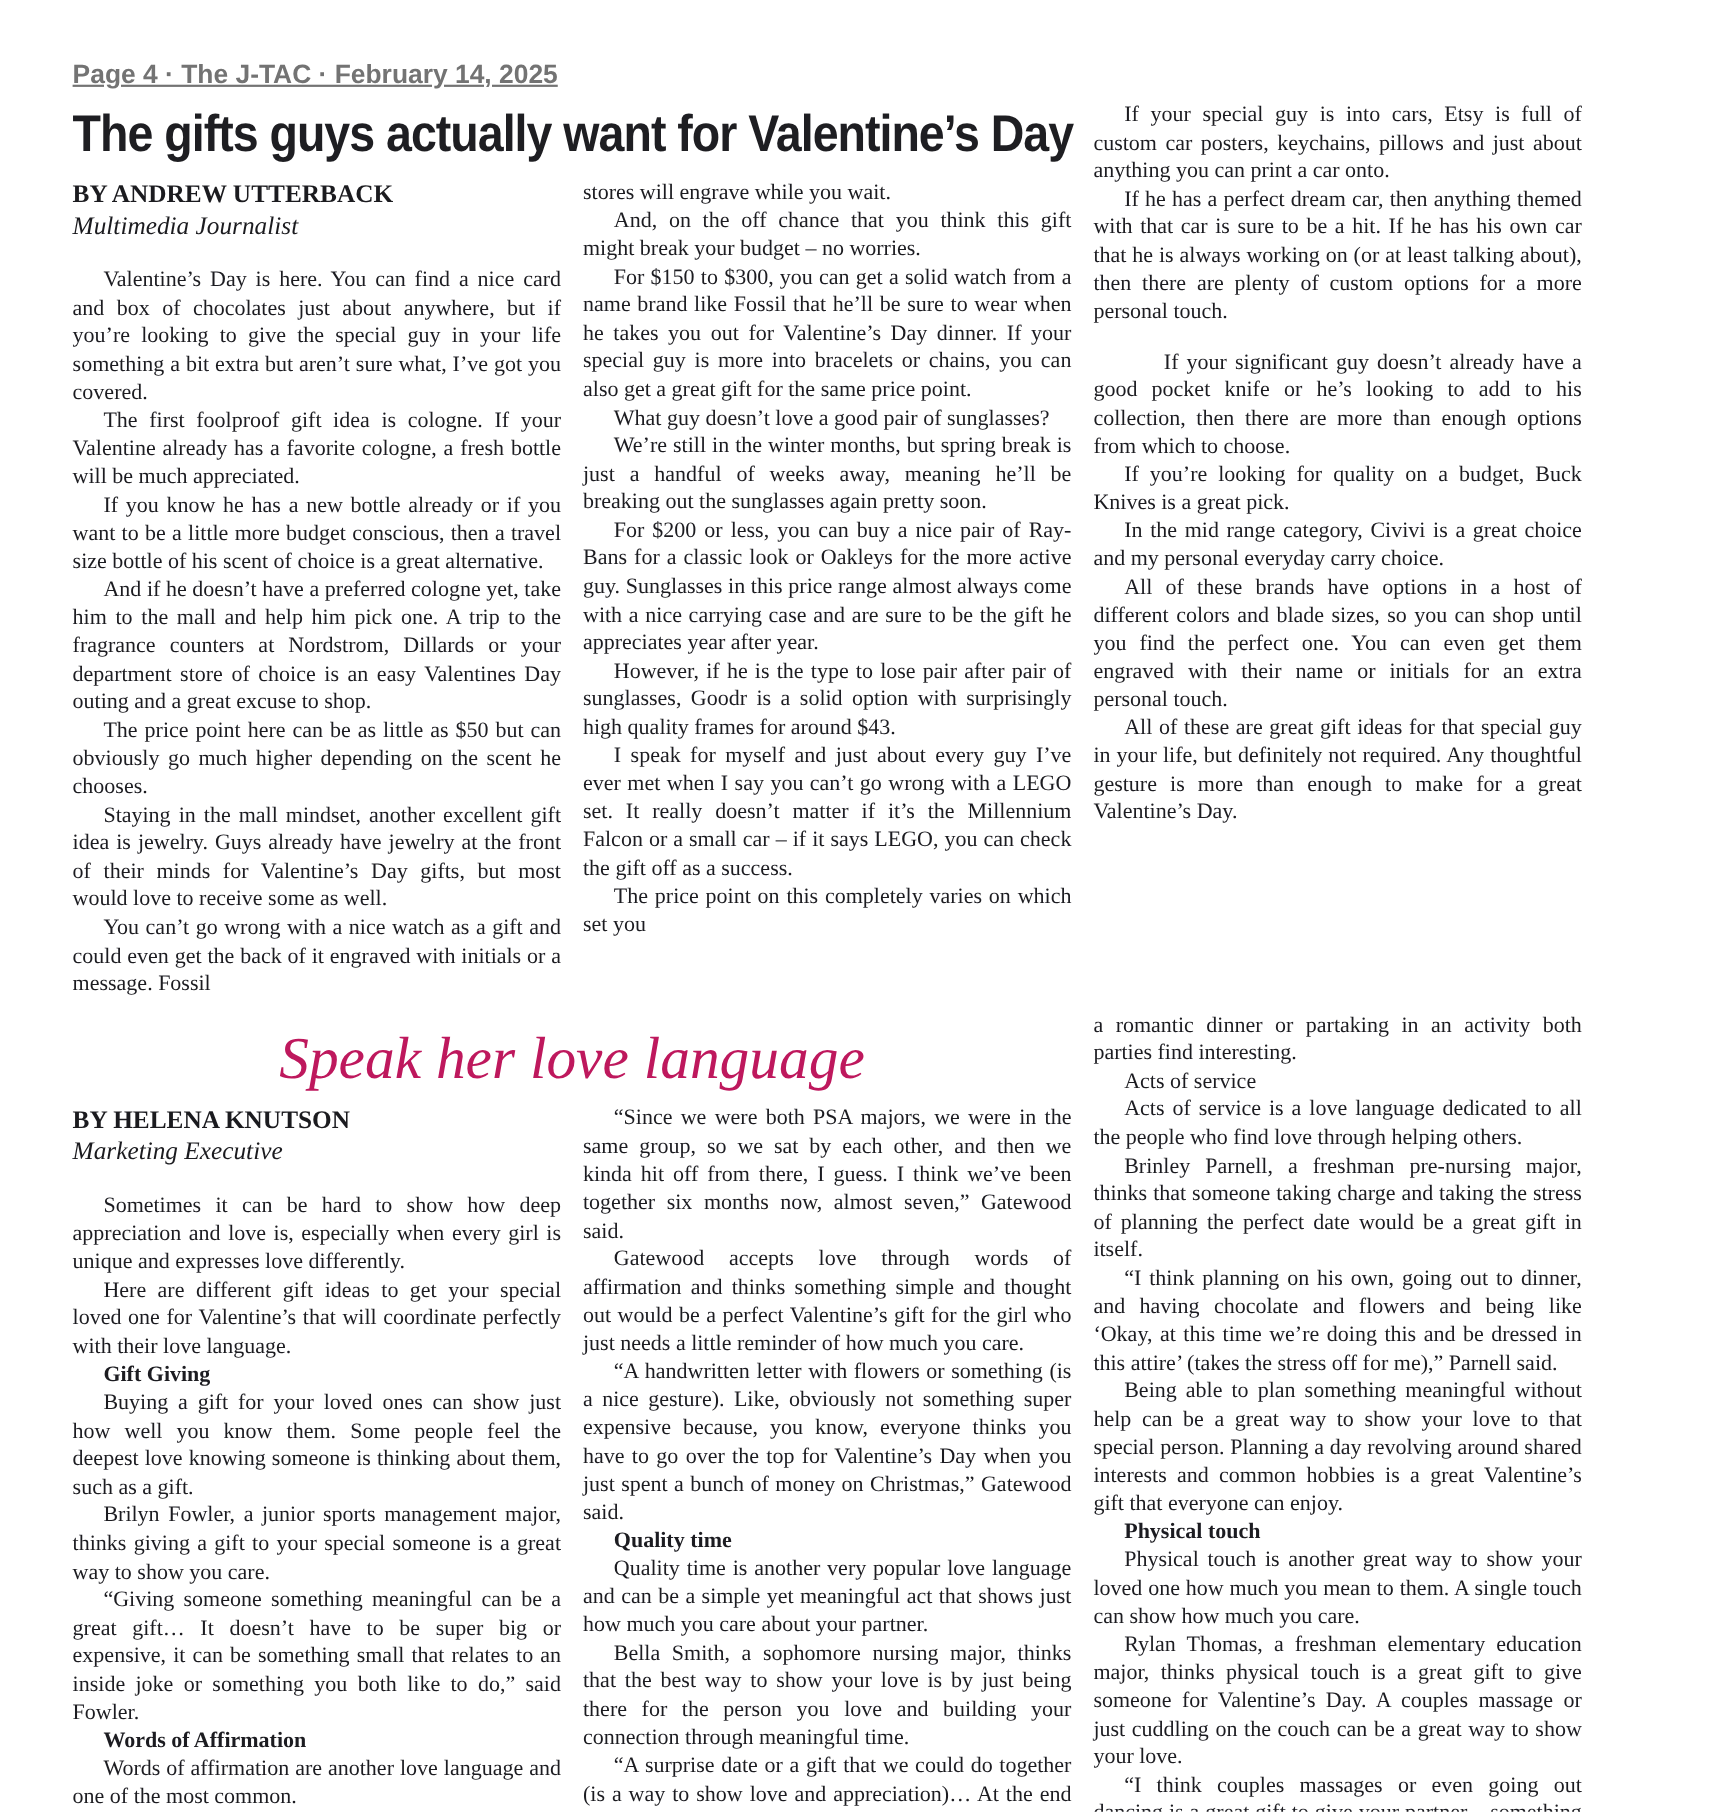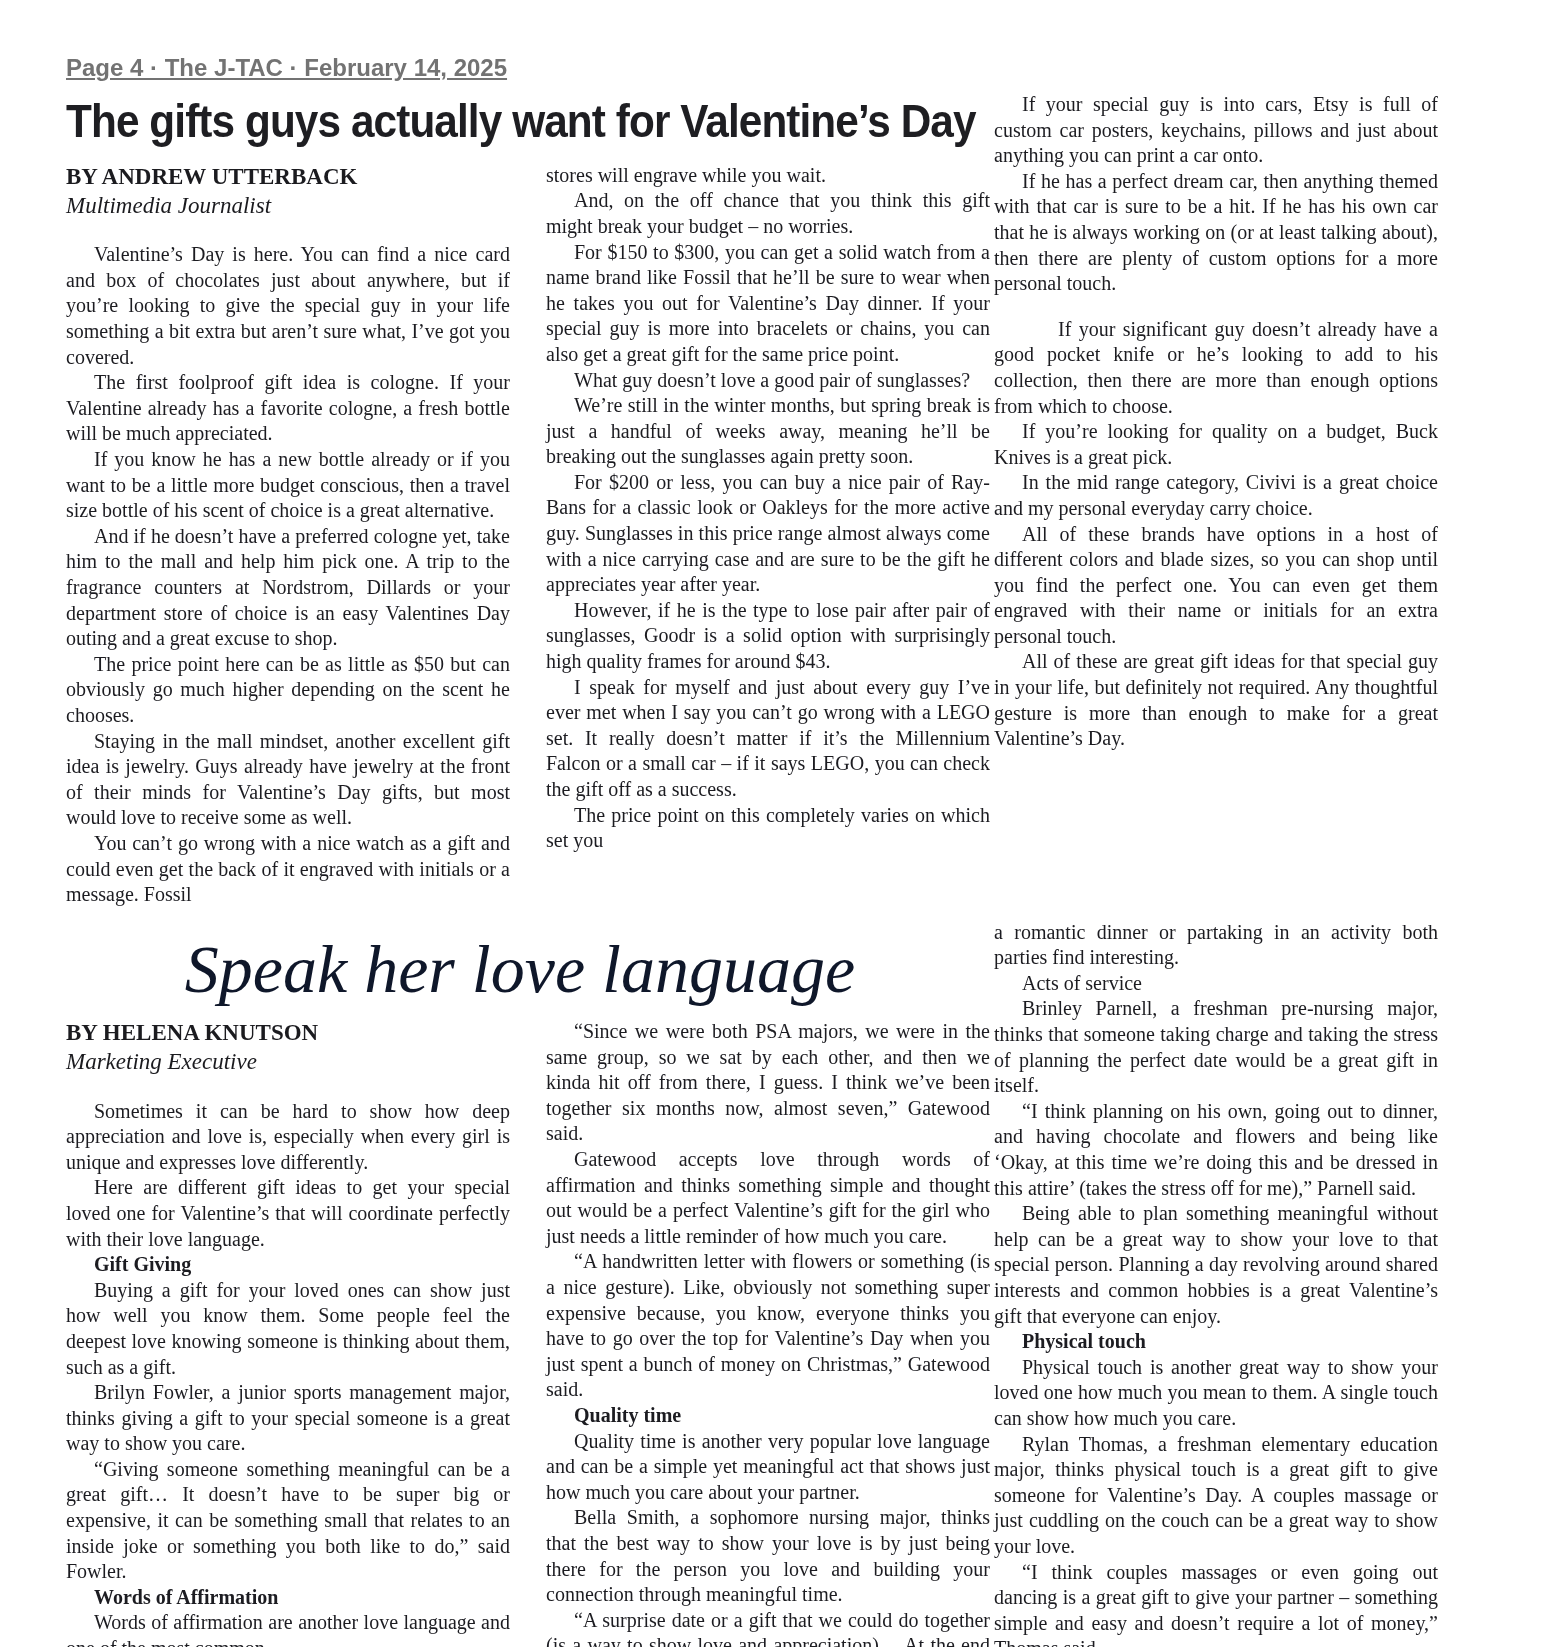--- a/index.html
+++ b/index.html
@@ -12,34 +12,34 @@
   .content { width:1372px; margin:0 0 0 66px; padding-top:54px; }
   .kicker {
     font-family:"Liberation Sans", sans-serif;
     font-weight:bold; font-size:24px; color:#737373;
     margin:0 0 10px 0;
     text-decoration:underline;
   }
   .article { display:flex; gap:20px; }
   .a-left  { width:908px; flex:0 0 auto; }
   .a-right { width:444px; flex:0 0 auto; }
-  .cols { display:flex; gap:36px; }
+  .cols { display:flex; gap:20px; }
   .col  { width:444px; flex:0 0 auto; }
 
   .headline1 {
     font-family:"Liberation Sans", sans-serif;
     font-weight:700; font-size:47px; line-height:1.08;
     letter-spacing:-1px; color:#1e1e22;
     margin:4px 0 16px 0; white-space:nowrap;
     transform:scaleX(0.90); transform-origin:left center;
   }
   .headline2 {
     font-family:"Liberation Serif", serif;
     font-style:italic; font-weight:400;
-    font-size:68px; line-height:1.05; color:#0f172a;
+    font-size:54px; line-height:1.05; color:#be185d;
     text-align:center; margin:26px 0 14px 0;
   }
   .byline { margin:0 0 22px 0; }
   .byline-name { font-weight:bold; font-size:23px; line-height:1.25; }
   .byline-role { font-style:italic; font-size:23px; line-height:1.25; }
 
   p.p {
     font-size:20px; line-height:25.6px;
     text-align:justify; text-indent:28px;
     margin:0; color:#1c1c21;
@@ -124,20 +124,21 @@
           <p class="p">Quality time is another very popular love language and can be a simple yet meaningful act that shows just how much you care about your partner.</p>
           <p class="p">Bella Smith, a sophomore nursing major, thinks that the best way to show your love is by just being there for the person you love and building your connection through meaningful time.</p>
           <p class="p">“A surprise date or a gift that we could do together (is a way to show love and appreciation)… At the end of the day, we are spending time together… and I think that’s way more important than like a purse or a perfume,” Smith said.</p>
 
         </div>
       </div>
     </div>
     <div class="a-right a2-right">
       <p class="p cont">a romantic dinner or partaking in an activity both parties find interesting.</p>
       <p class="p">Acts of service</p>
+      <p class="p">Acts of service is a love language dedicated to all the people who find love through helping others.</p>
       <p class="p">Brinley Parnell, a freshman pre-nursing major, thinks that someone taking charge and taking the stress of planning the perfect date would be a great gift in itself.</p>
       <p class="p">“I think planning on his own, going out to dinner, and having chocolate and flowers and being like ‘Okay, at this time we’re doing this and be dressed in this attire’ (takes the stress off for me),” Parnell said.</p>
       <p class="p">Being able to plan something meaningful without help can be a great way to show your love to that special person. Planning a day revolving around shared interests and common hobbies is a great Valentine’s gift that everyone can enjoy.</p>
       <p class="p sub">Physical touch</p>
       <p class="p">Physical touch is another great way to show your loved one how much you mean to them. A single touch can show how much you care.</p>
       <p class="p">Rylan Thomas, a freshman elementary education major, thinks physical touch is a great gift to give someone for Valentine’s Day. A couples massage or just cuddling on the couch can be a great way to show your love.</p>
       <p class="p">“I think couples massages or even going out dancing is a great gift to give your partner – something simple and easy and doesn’t require a lot of money,” Thomas said.</p>
     </div>
   </div>
 

